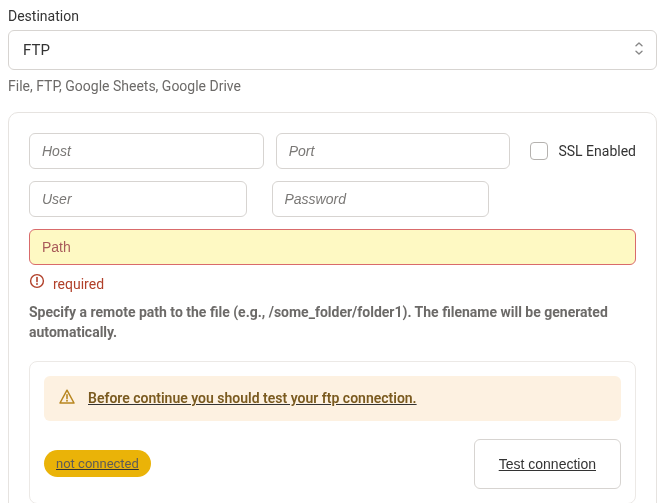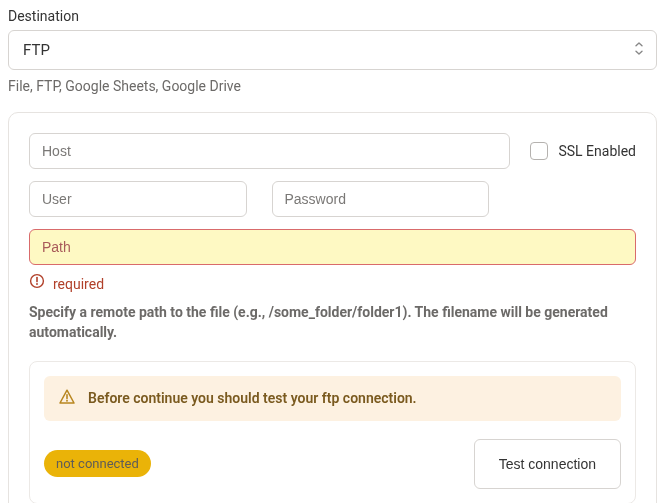--- a/index.html
+++ b/index.html
@@ -60,20 +60,21 @@
     align-items: center;
   }
   .input {
     border: 1px solid #d7d4d1;
     border-radius: 6px;
     padding: 9px 12px;
     font-size: 14px;
     background: #fff;
     color: #333;
     flex: 1;
+    font-style: italic;
   }
   .input::placeholder { color: #7a7876; }
   .input-host { flex: 1; }
   .input-port { flex: 1; }
   .input-user { flex: 1; }
   .input-pass { flex: 1; }
   .ssl-wrap {
     display: flex;
     align-items: center;
     gap: 10px;
@@ -116,20 +117,21 @@
     color: #6c6a68;
     font-size: 14px;
     line-height: 1.45;
     margin-bottom: 18px;
     font-weight: bold;
   }
   .sub-panel {
     border: 1px solid #ece9e6;
     border-radius: 8px;
     padding: 14px;
+    text-decoration: underline;
   }
   .warn {
     background: #fdf1e1;
     border-radius: 6px;
     padding: 12px 14px;
     display: flex;
     align-items: center;
     gap: 12px;
     margin-bottom: 18px;
   }
@@ -176,20 +178,21 @@
     </svg>
   </span>
 </div>
 
 <div class="hint">File, FTP, Google Sheets, Google Drive</div>
 
 <div class="panel">
 
   <div class="row">
     <input class="input input-host" placeholder="Host" style="">
+    <input class="input input-port" placeholder="Port" style="">
     <div class="ssl-wrap">
       <div class="checkbox"></div>
       <span class="ssl-label">SSL Enabled</span>
     </div>
   </div>
 
   <div class="row" style="max-width: 460px; gap: 25px;">
     <input class="input input-user" placeholder="User" style="">
     <input class="input input-pass" type="password" placeholder="Password" style="">
   </div>

